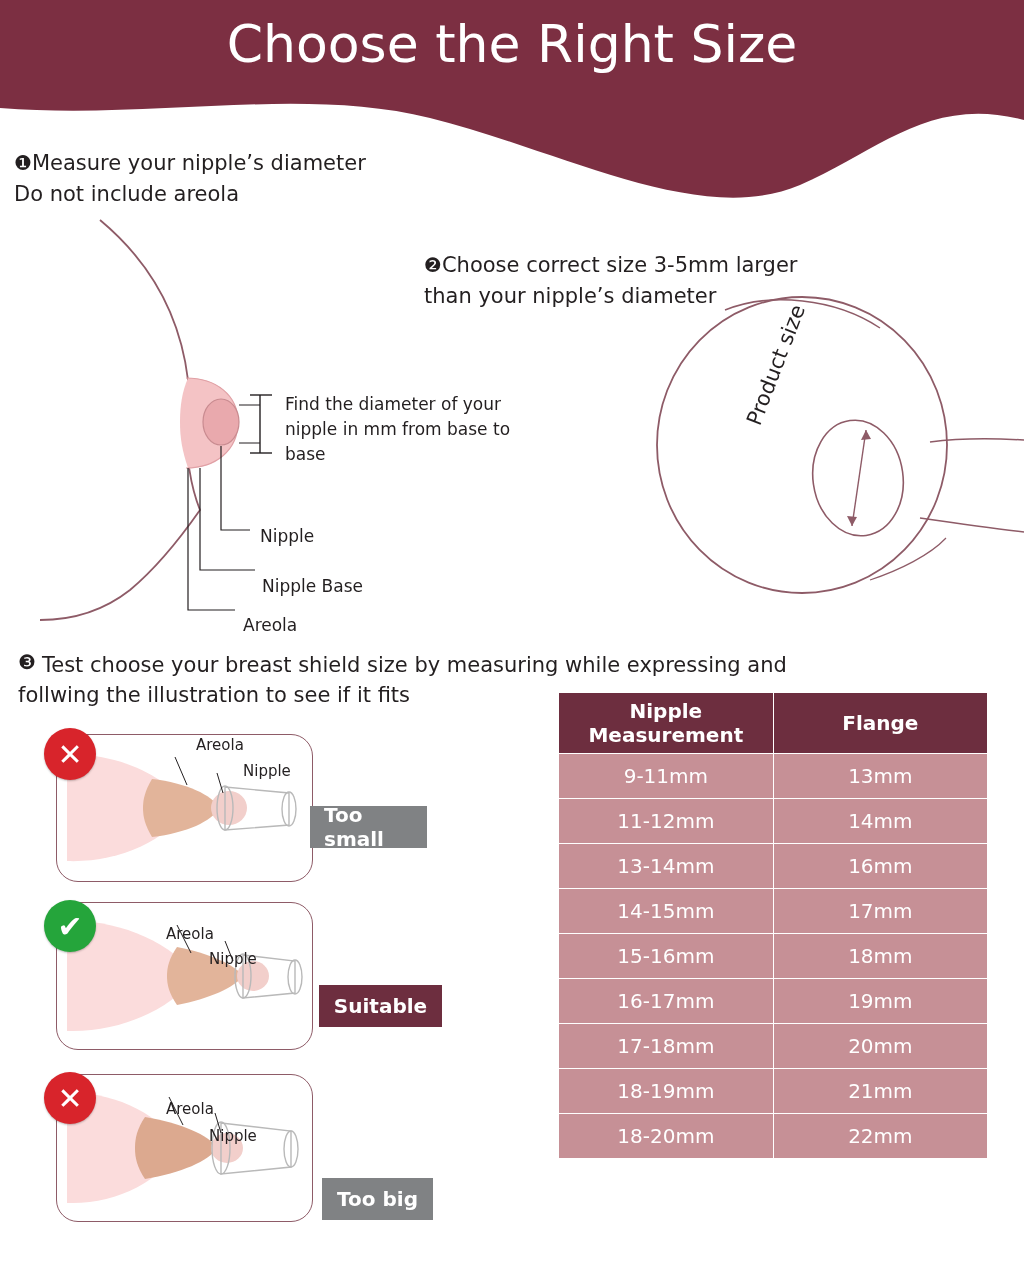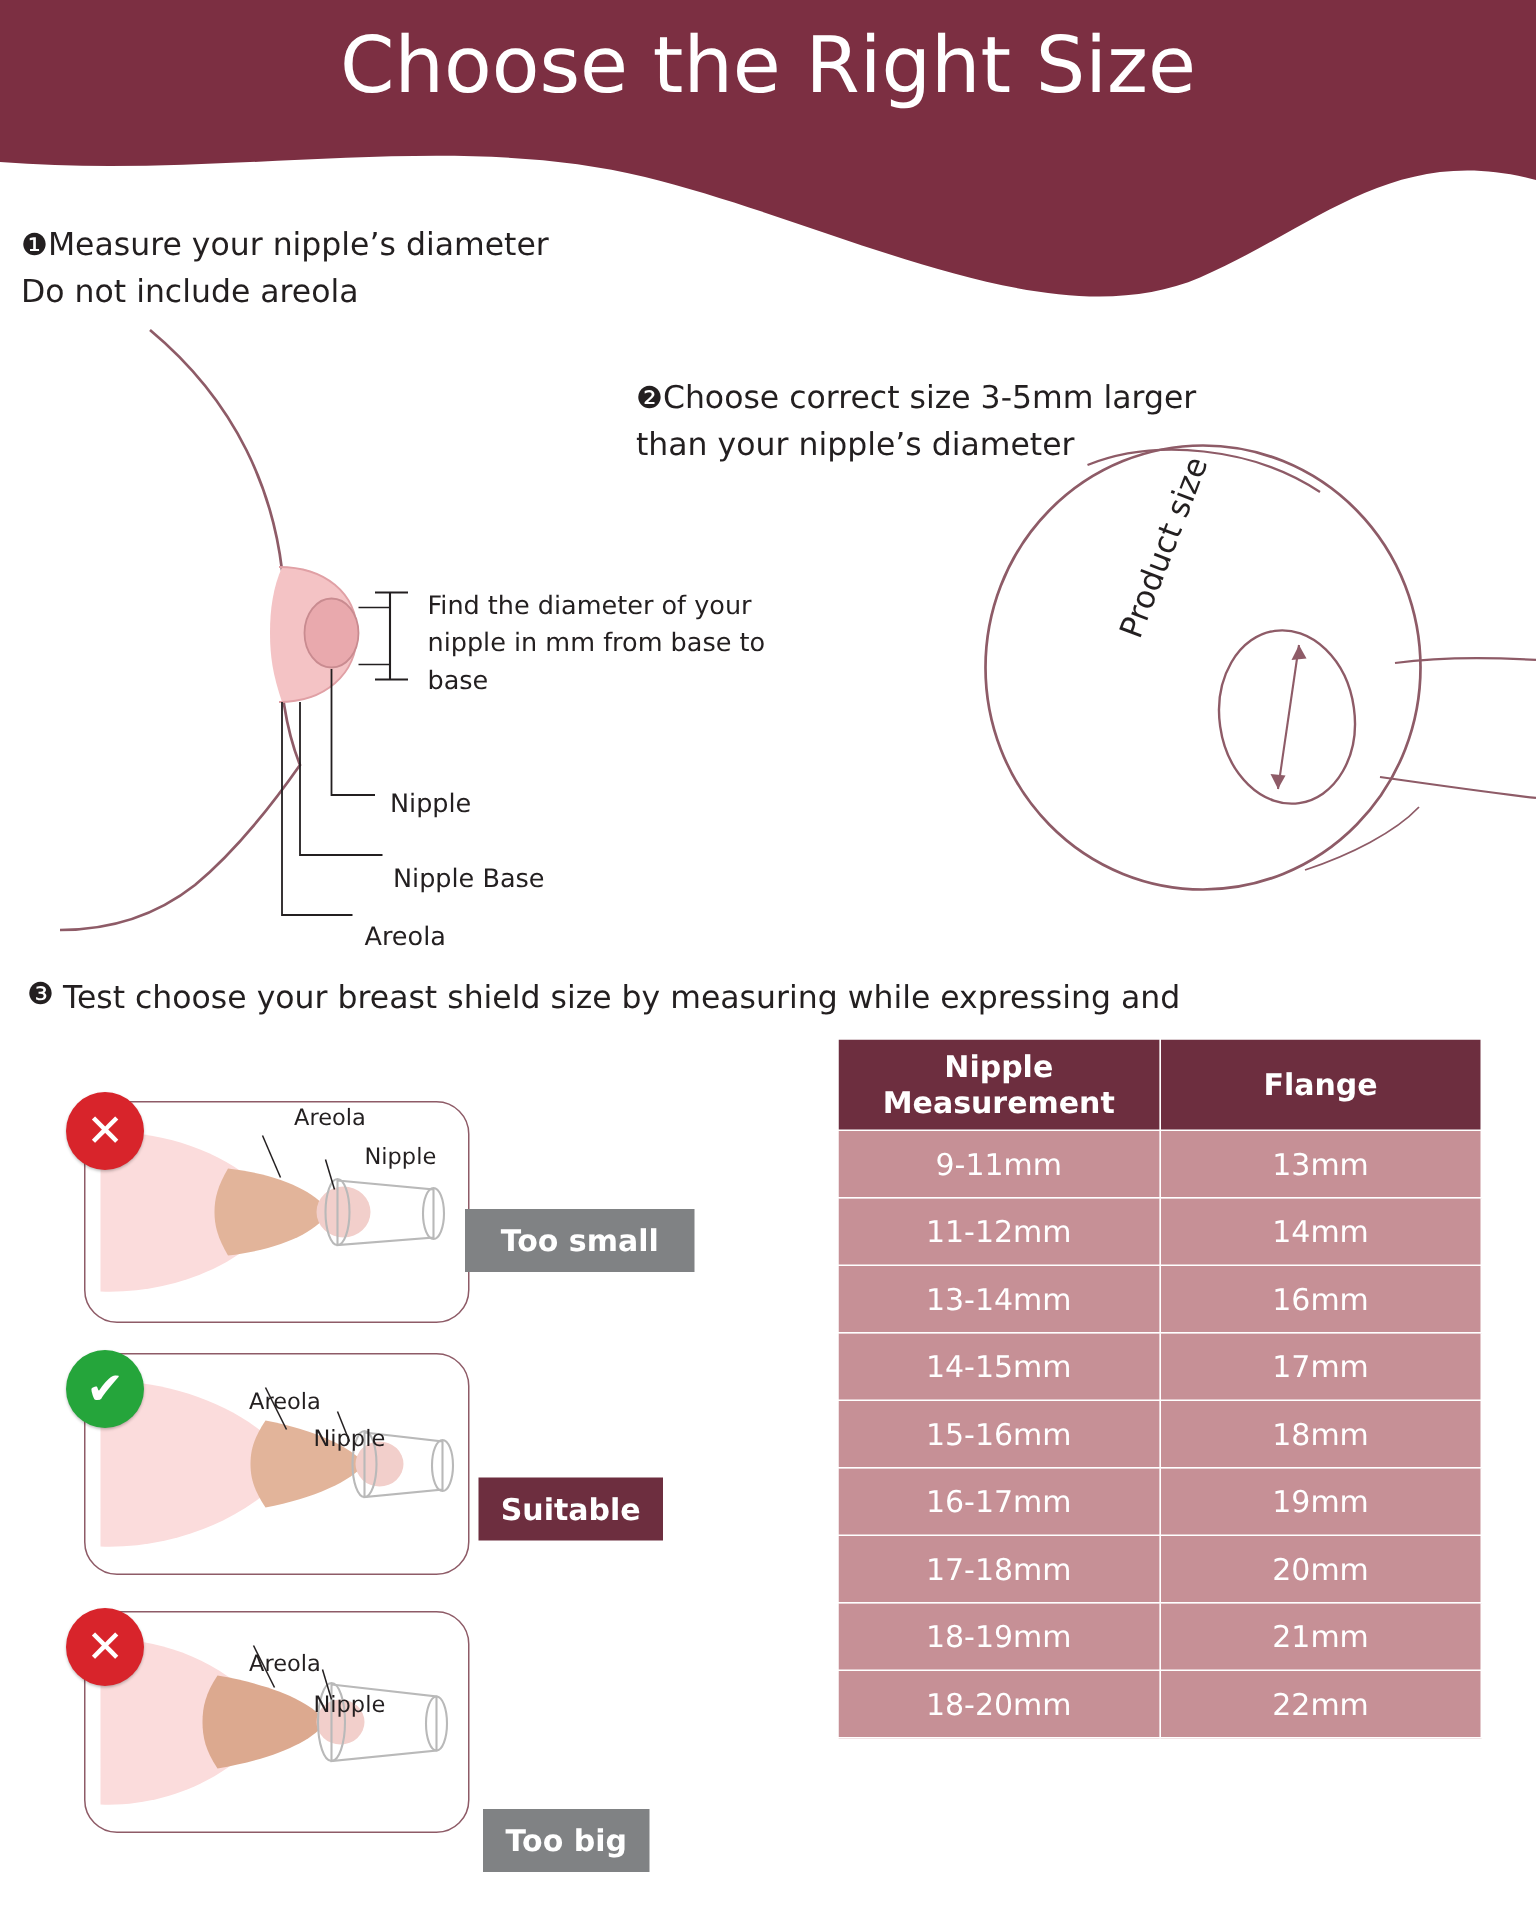--- a/index.html
+++ b/index.html
@@ -80,23 +80,23 @@
   #badge-suit  { left: 44px; top: 900px; }
   #badge-big   { left: 44px; top: 1072px; }
 
   .fit-tag {
     position: absolute; height: 42px; padding: 0 14px;
     display: flex; align-items: center; justify-content: center;
     font-size: 20px; font-weight: bold; color: #ffffff;
   }
   .tag-gray { background: #808284; }
   .tag-dark { background: #6d2e3f; margin-top: 12px; }
-  #tag-small { left: 310px; top: 806px; width: 153px; }
+  #tag-small { left: 310px; top: 806px; width: 117px; }
   #tag-suit  { left: 319px; top: 973px; width: 123px; }
-  #tag-big   { left: 322px; top: 1206px; width: 111px; }
+  #tag-big   { left: 322px; top: 1178px; width: 111px; }
 
   .mini-lbl { position: absolute; font-size: 15px; color: #231f20; }
 
   
   .size-table {
     position: absolute; left: 558px; top: 692px;
     width: 430px; border-collapse: collapse;
   }
   .size-table th {
     background: #6d2e3f; color: #ffffff;
@@ -173,20 +173,21 @@
   <polygon points="222,246 217,236 227,237" fill="#8e5b67"></polygon>
   <path d="M300,162 C330,158 360,158 394,160" fill="none" stroke="#8e5b67" stroke-width="1.5"></path>
   <path d="M290,238 C325,243 360,248 394,252" fill="none" stroke="#8e5b67" stroke-width="1.5"></path>
   <path d="M240,300 C270,290 300,275 316,258" fill="none" stroke="#8e5b67" stroke-width="1.2"></path>
 </svg>
 <div class="prod-size-label">Product size</div>
 
 <div class="step3-num">❸</div>
 <div class="step3-text">
   <span>Test choose your breast shield size  by measuring while expressing and</span><br>
+  <span style="margin-left:-24px;display:inline-block;">follwing the illustration to see if it fits</span>
 </div>
 
 <div class="fit-card" id="card-small">
   <svg width="255" height="146" viewBox="0 0 255 146">
 
     <path d="M10,20 C60,18 110,40 130,73 C110,106 60,128 10,126 Z" fill="#fbdcdc"></path>
 
     <path d="M95,44 C130,48 155,60 162,73 C155,86 130,98 95,102 C88,90 86,82 86,73 C86,64 88,56 95,44 Z" fill="#e2b49a"></path>
 
     <ellipse cx="172" cy="73" rx="18" ry="17" fill="#f2cfcb"></ellipse>

